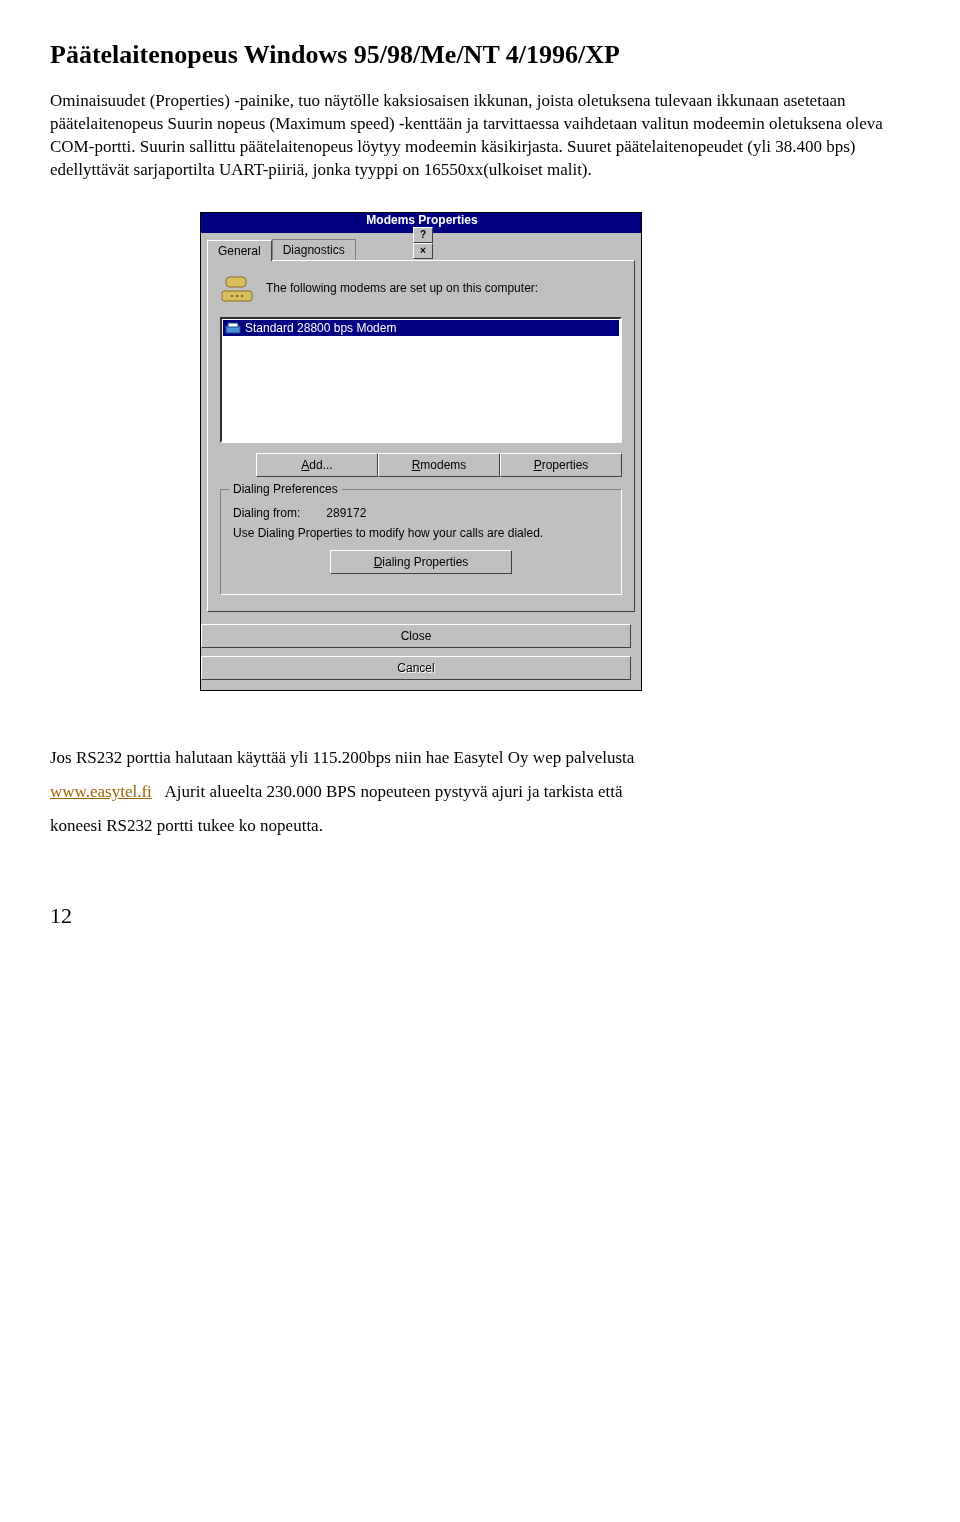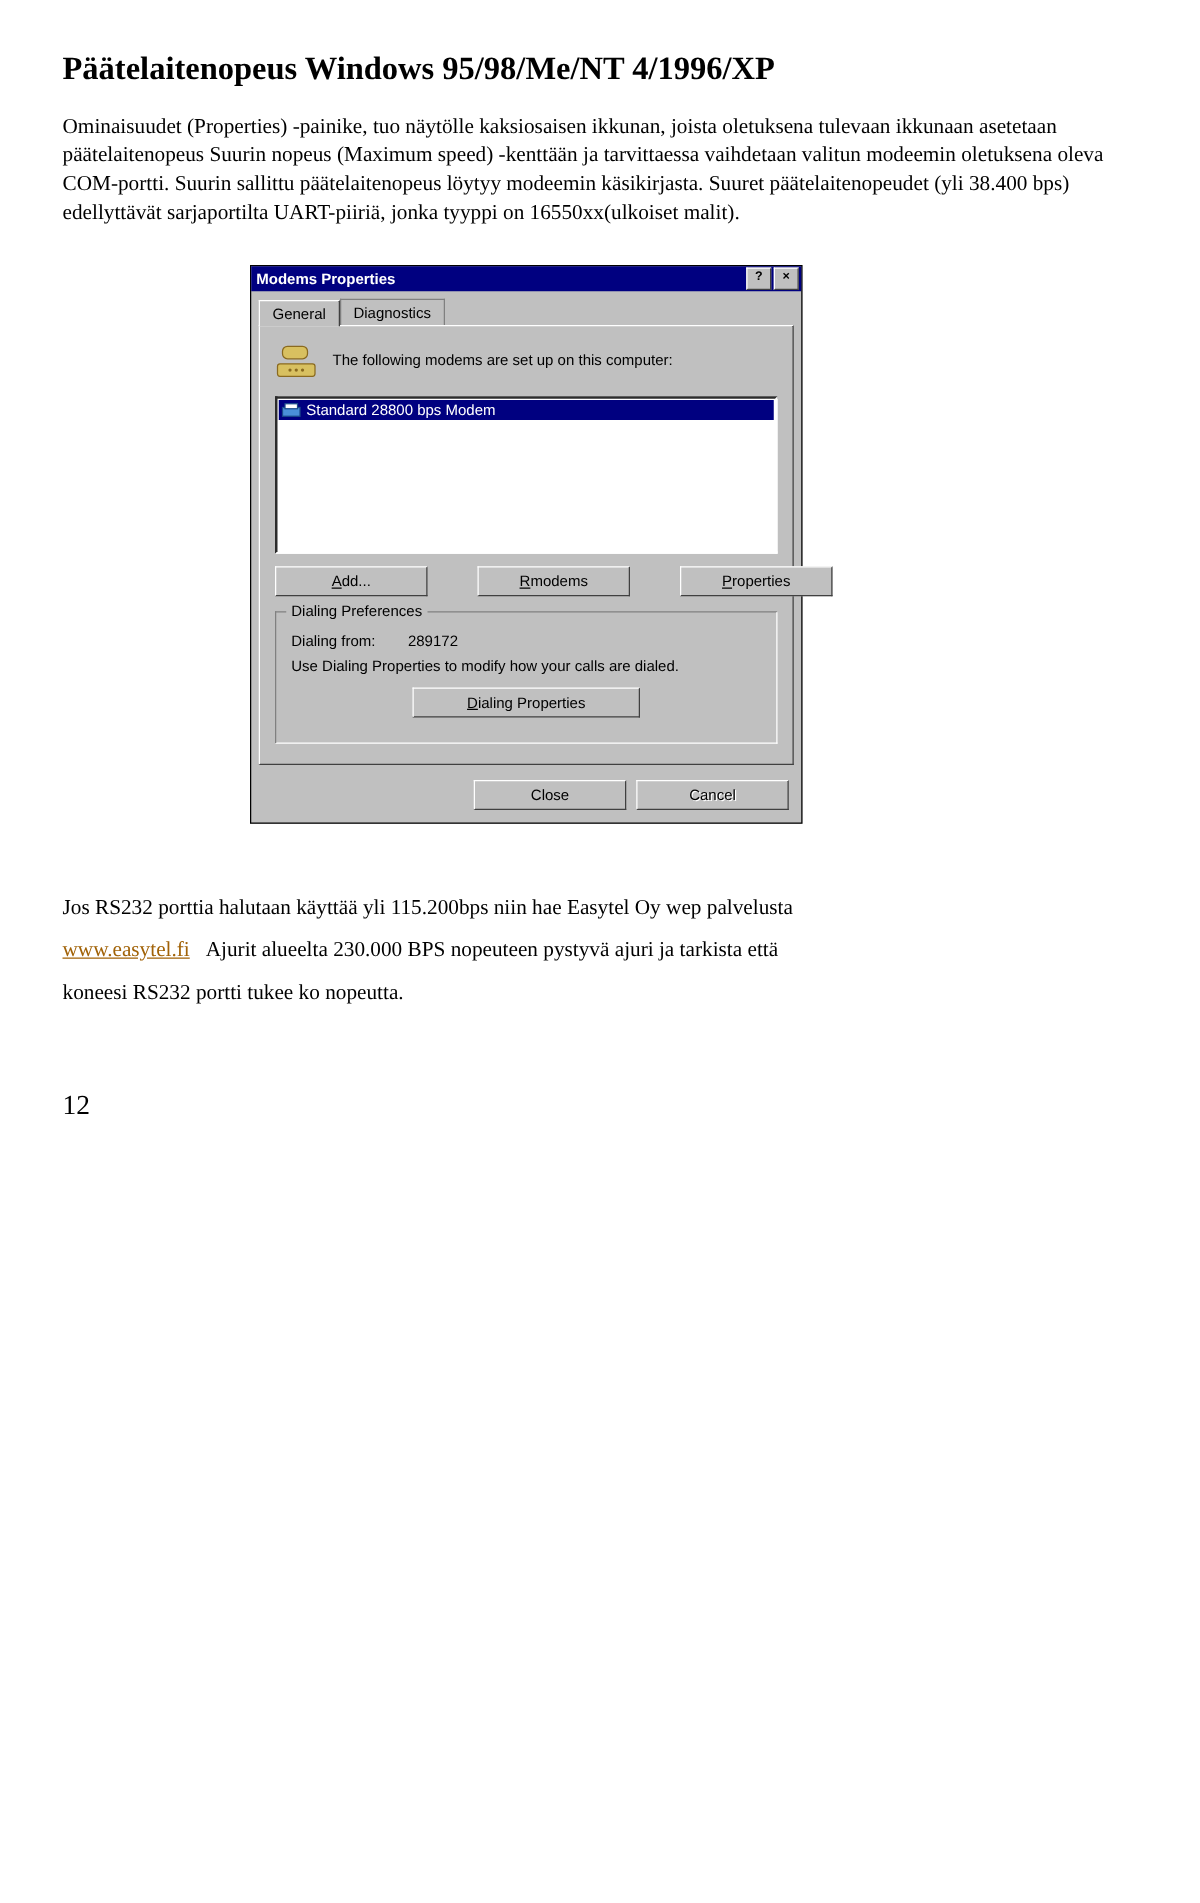--- a/index.html
+++ b/index.html
@@ -33,20 +33,21 @@
     background: #c0c0c0;
   }
   .titlebar {
     background: #000080;
     color: #fff;
     display: flex;
     align-items: center;
     height: 20px;
     padding: 0 2px 0 4px;
     font-weight: bold;
+    flex-direction: column;
   }
   .titlebar .title { flex: 1; }
   .titlebar .tb-btn {
     width: 18px; height: 16px;
     background: #c0c0c0;
     border: 1px solid #fff;
     border-right-color: #404040;
     border-bottom-color: #404040;
     margin-left: 2px;
     font-size: 10px;
@@ -96,21 +97,21 @@
     height: 120px;
     margin-bottom: 10px;
     padding: 1px;
   }
   .list-item {
     display: flex; align-items: center;
     padding: 1px 2px;
   }
   .list-item.selected { background: #000080; color: #fff; text-align: center; }
   .modem-icon { width: 16px; height: 14px; margin-right: 4px; }
-  .btn-row { display: flex; justify-content: flex-start; margin-bottom: 12px; gap: 40px; }
+  .btn-row { display: flex; justify-content: flex-end; margin-bottom: 12px; }
   .win-btn {
     min-width: 100px;
     padding: 4px 10px;
     background: #c0c0c0;
     border: 1px solid #fff;
     border-right-color: #404040;
     border-bottom-color: #404040;
     text-align: center;
     font-size: 12px;
   }
@@ -129,20 +130,21 @@
     background: #c0c0c0;
     padding: 0 4px;
   }
   .gb-row { margin: 6px 0; }
   .gb-row .lbl { display: inline-block; width: 90px; }
   .bottom-btns {
     display: flex;
     justify-content: flex-end;
     gap: 8px;
     padding: 6px 10px 10px 0;
+    flex-direction: column;
   }
   .underline-accel { text-decoration: underline; }
 </style>
 </head>
 <body>
 
 <h1>Päätelaitenopeus Windows 95/98/Me/NT 4/1996/XP</h1>
 
 <p class="body-para">Ominaisuudet (Properties) -painike, tuo näytölle kaksiosaisen ikkunan, joista oletuksena tulevaan ikkunaan asetetaan päätelaitenopeus Suurin nopeus (Maximum speed) -kenttään ja tarvittaessa vaihdetaan valitun modeemin oletuksena oleva COM-portti. Suurin sallittu päätelaitenopeus löytyy modeemin käsikirjasta. Suuret päätelaitenopeudet (yli 38.400 bps) edellyttävät sarjaportilta UART-piiriä, jonka tyyppi on 16550xx(ulkoiset malit).</p>
 

